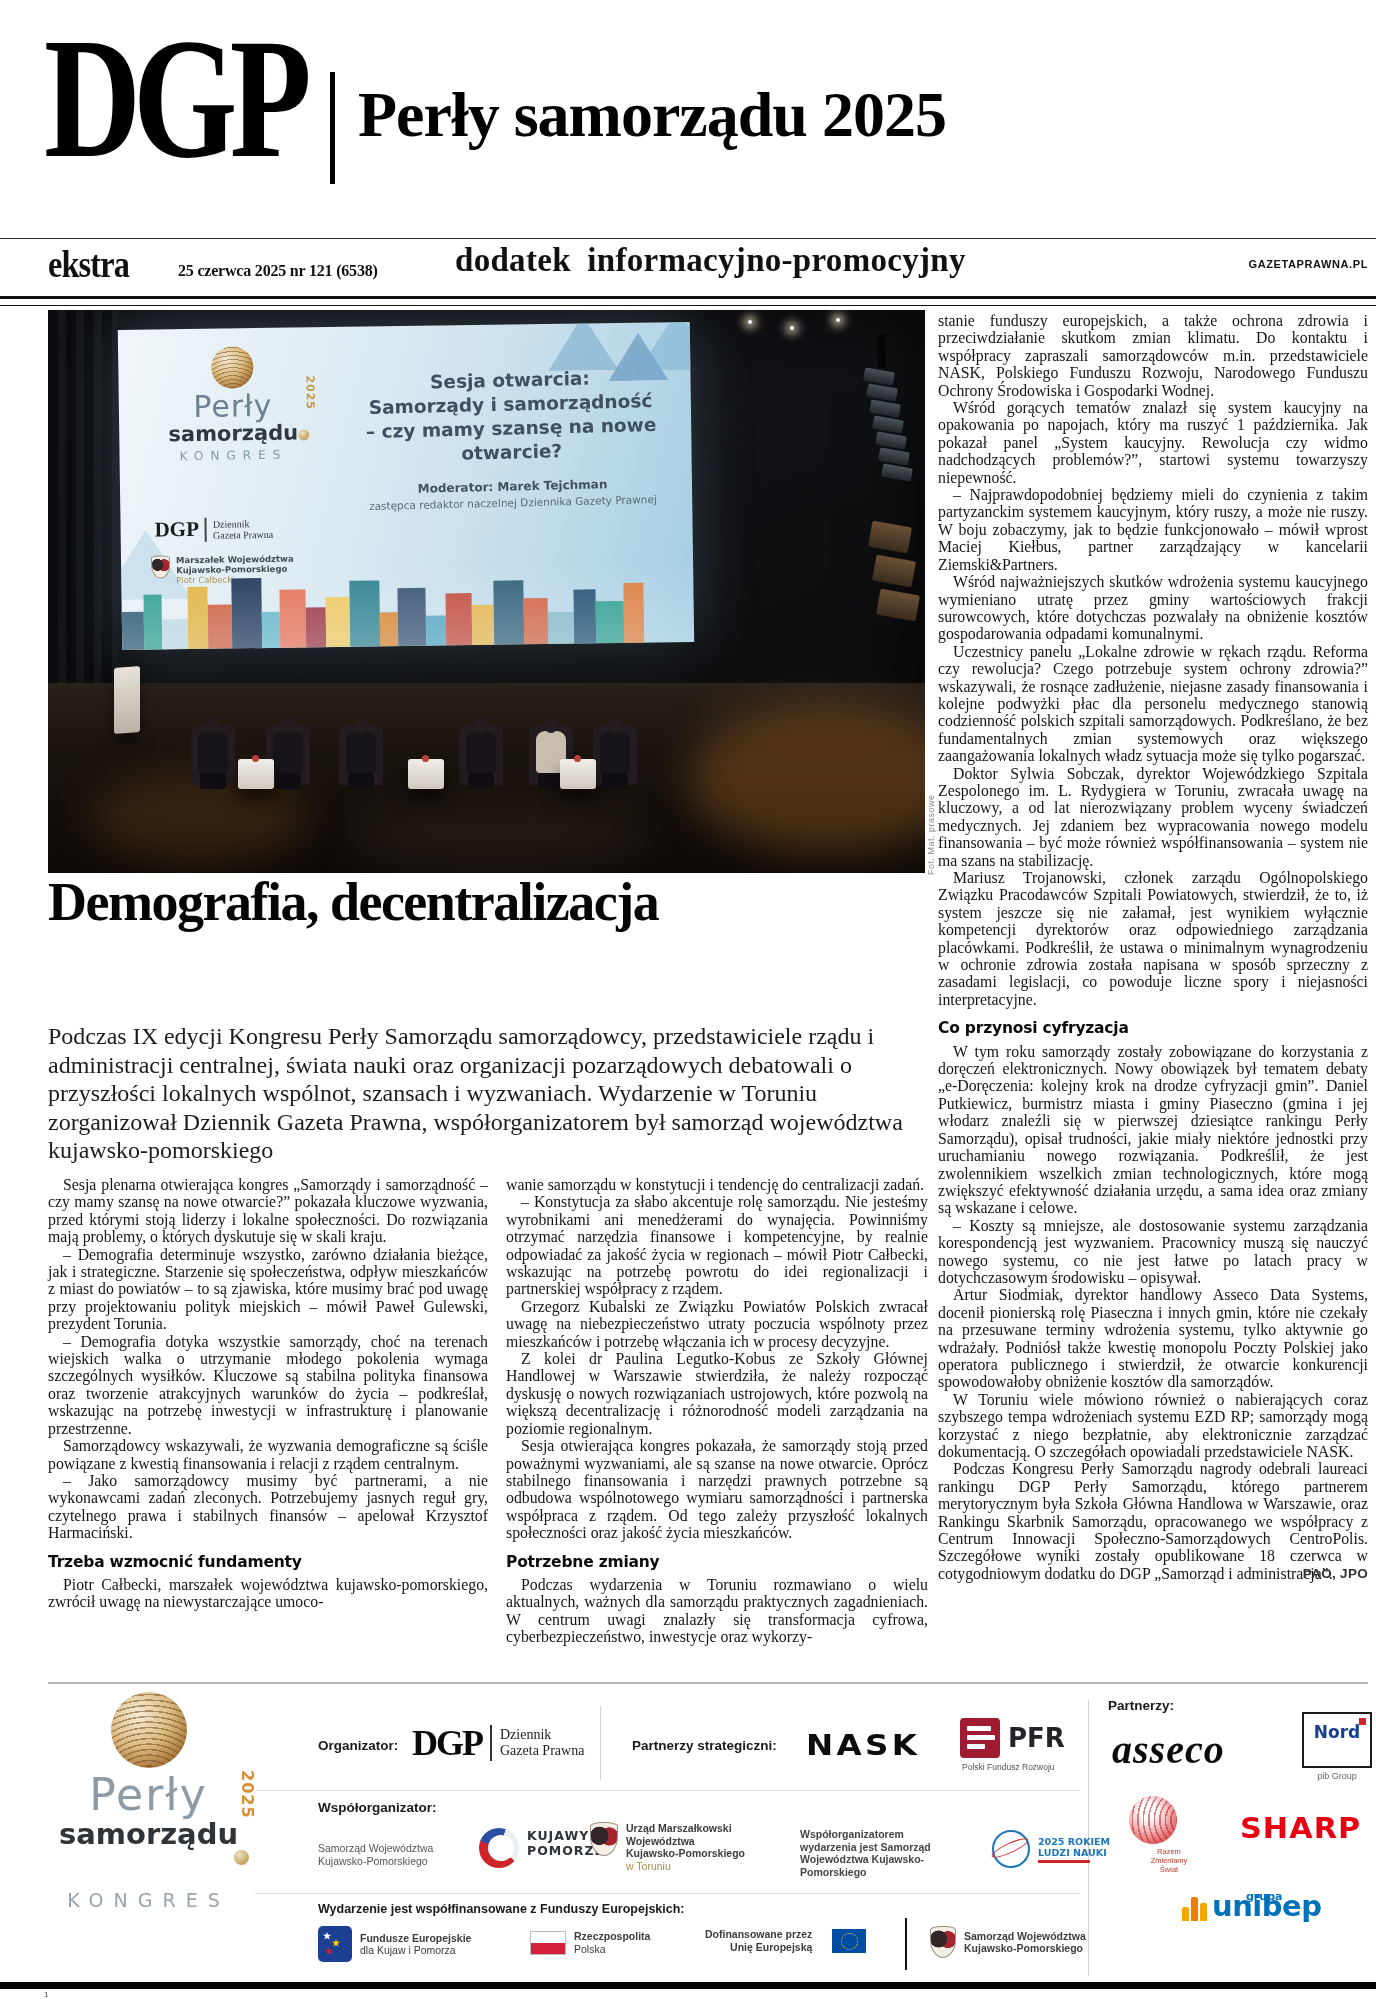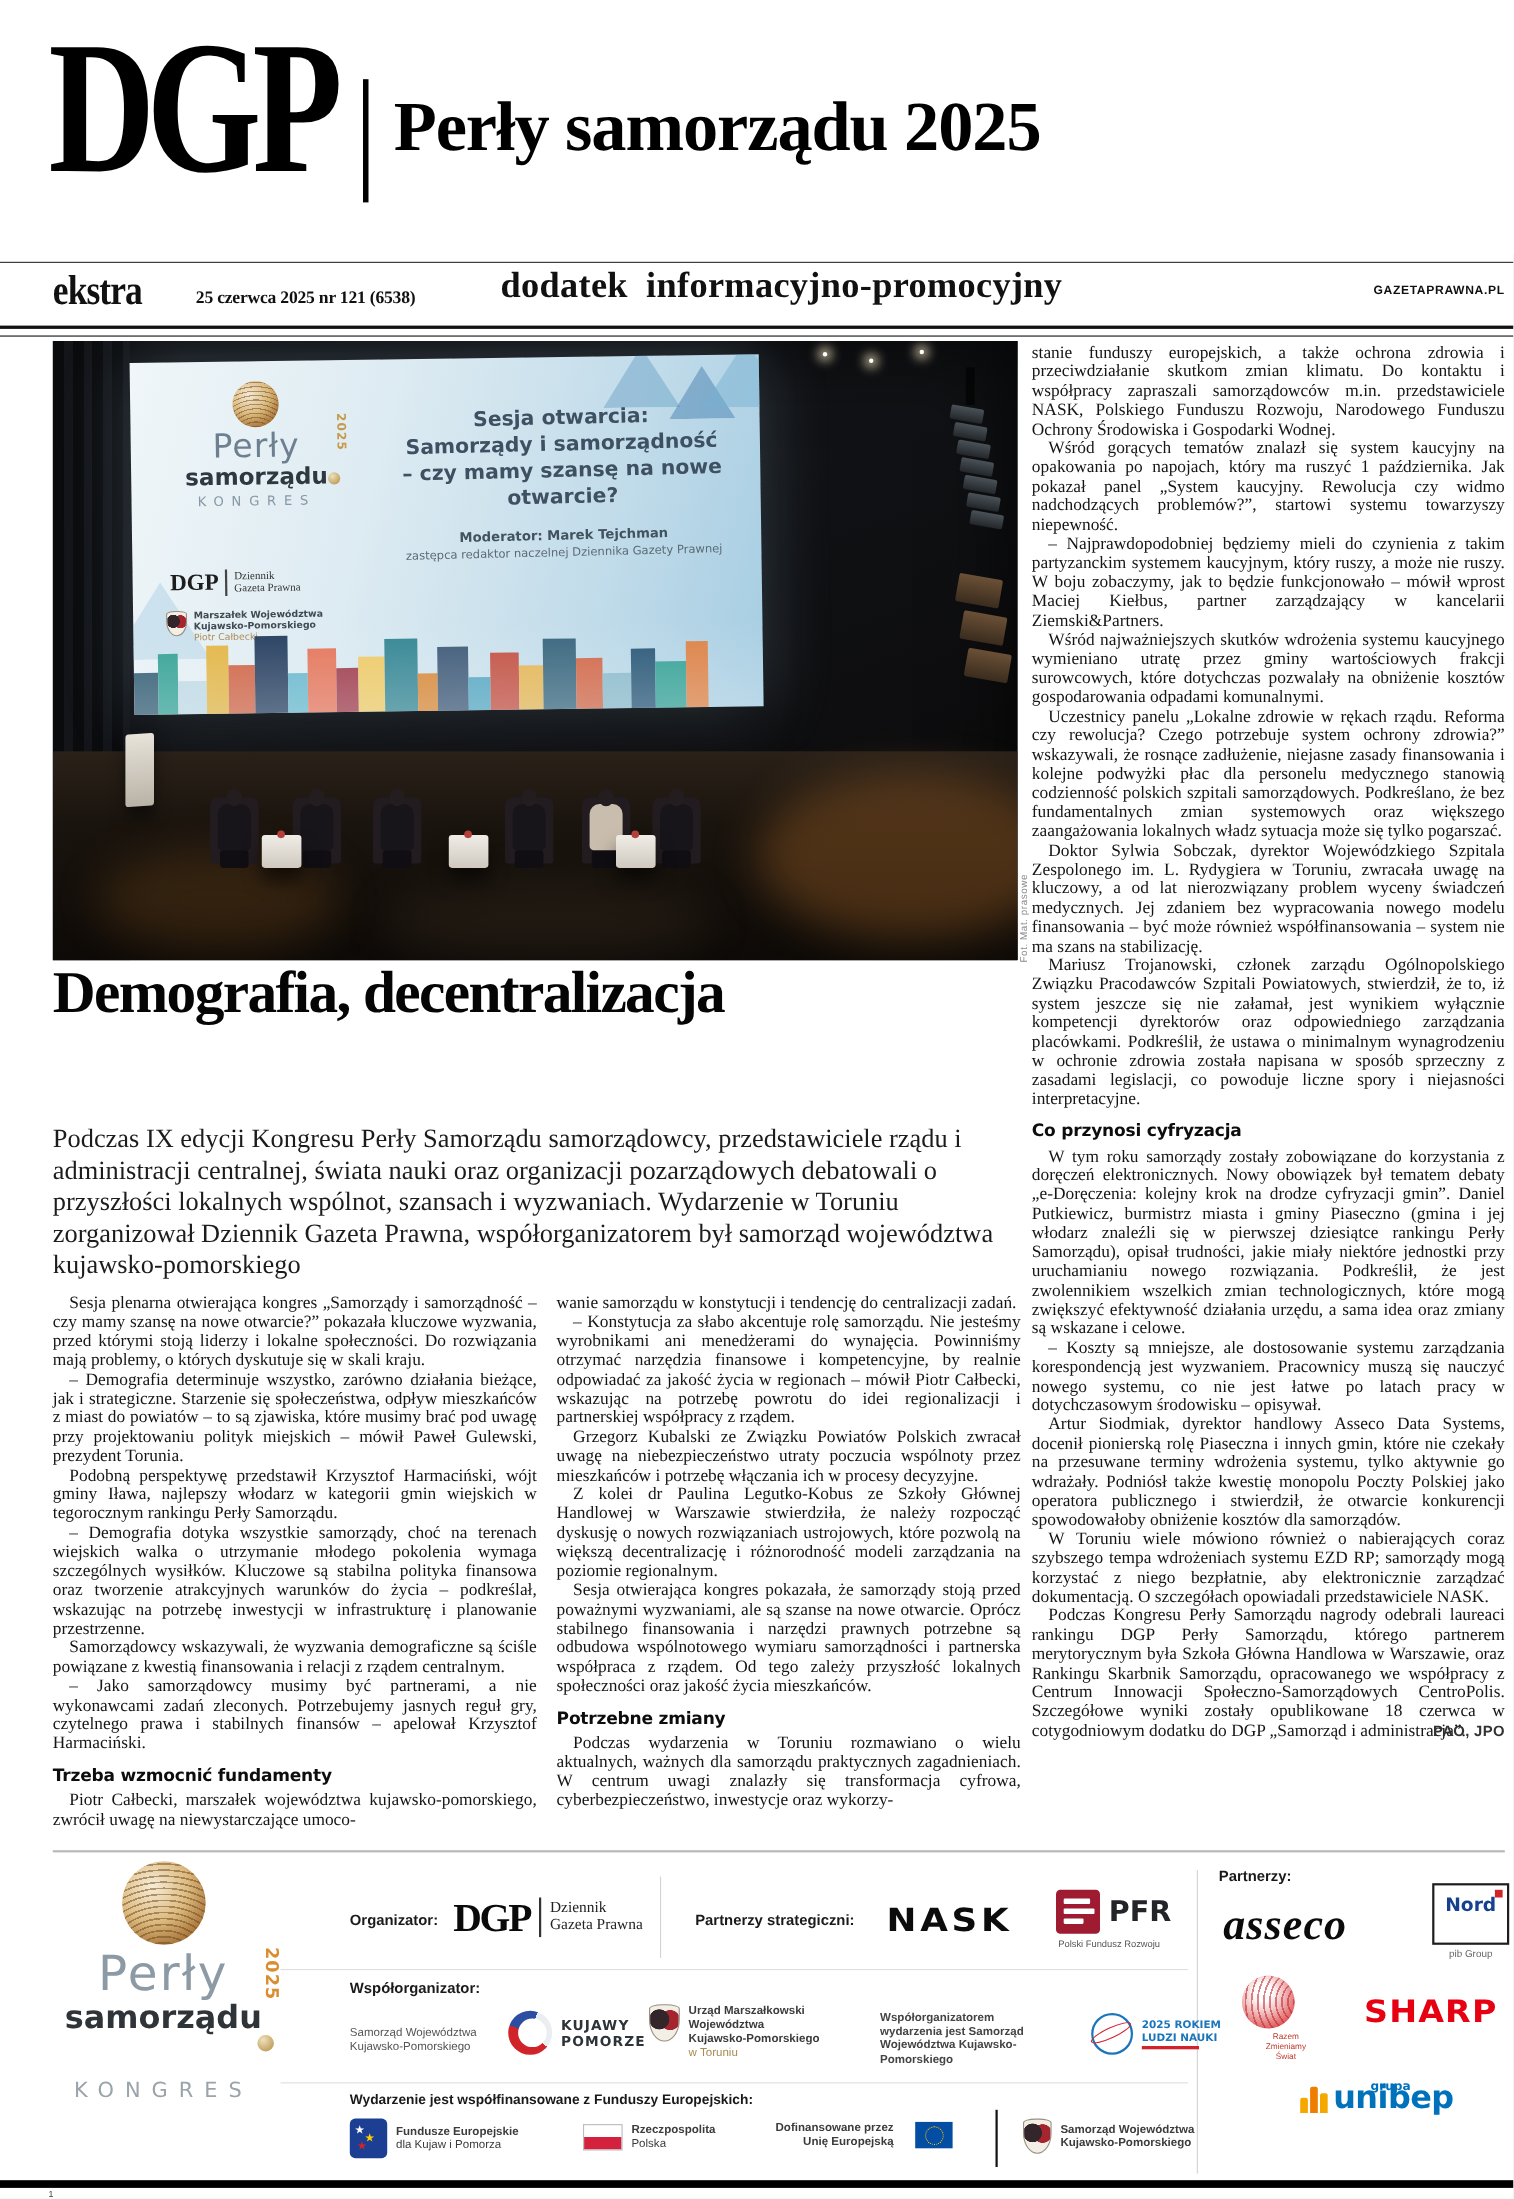--- a/index.html
+++ b/index.html
@@ -347,21 +347,20 @@
   </div>
 
   <div class="headline">
     <div>Demografia, decentralizacja</div>
   </div>
   <div class="lead">Podczas IX edycji Kongresu Perły Samorządu samorządowcy, przedstawiciele rządu i administracji centralnej, świata nauki oraz organizacji pozarządowych debatowali o przyszłości lokalnych wspólnot, szansach i wyzwaniach. Wydarzenie w Toruniu zorganizował Dziennik Gazeta Prawna, współorganizatorem był samorząd województwa kujawsko-pomorskiego</div>
 
   <div class="bodycol col1">
     <p>Sesja plenarna otwierająca kongres „Samorządy i samorządność – czy mamy szansę na nowe otwarcie?” pokazała kluczowe wyzwania, przed którymi stoją liderzy i lokalne społeczności. Do rozwiązania mają problemy, o których dyskutuje się w skali kraju.</p>
     <p>– Demografia determinuje wszystko, zarówno działania bieżące, jak i strategiczne. Starzenie się społeczeństwa, odpływ mieszkańców z miast do powiatów – to są zjawiska, które musimy brać pod uwagę przy projektowaniu polityk miejskich – mówił Paweł Gulewski, prezydent Torunia.</p>
-    <p>Podobną perspektywę przedstawił Krzysztof Harmaciński, wójt gminy Iława, najlepszy włodarz w kategorii gmin wiejskich w tegorocznym rankingu Perły Samorządu.</p>
     <p>– Demografia dotyka wszystkie samorządy, choć na terenach wiejskich walka o utrzymanie młodego pokolenia wymaga szczególnych wysiłków. Kluczowe są stabilna polityka finansowa oraz tworzenie atrakcyjnych warunków do życia – podkreślał, wskazując na potrzebę inwestycji w infrastrukturę i planowanie przestrzenne.</p>
     <p>Samorządowcy wskazywali, że wyzwania demograficzne są ściśle powiązane z kwestią finansowania i relacji z rządem centralnym.</p>
     <p>– Jako samorządowcy musimy być partnerami, a nie wykonawcami zadań zleconych. Potrzebujemy jasnych reguł gry, czytelnego prawa i stabilnych finansów – apelował Krzysztof Harmaciński.</p>
     <h3>Trzeba wzmocnić fundamenty</h3>
     <p>Piotr Całbecki, marszałek województwa kujawsko-pomorskiego, zwrócił uwagę na niewystarczające umoco-</p>
   </div>
   <div class="bodycol col2">
     <p class="noind">wanie samorządu w konstytucji i tendencję do centralizacji zadań.</p>
     <p>– Konstytucja za słabo akcentuje rolę samorządu. Nie jesteśmy wyrobnikami ani menedżerami do wynajęcia. Powinniśmy otrzymać narzędzia finansowe i kompetencyjne, by realnie odpowiadać za jakość życia w regionach – mówił Piotr Całbecki, wskazując na potrzebę powrotu do idei regionalizacji i partnerskiej współpracy z rządem.</p>
     <p>Grzegorz Kubalski ze Związku Powiatów Polskich zwracał uwagę na niebezpieczeństwo utraty poczucia wspólnoty przez mieszkańców i potrzebę włączania ich w procesy decyzyjne.</p>
@@ -428,21 +427,21 @@
       <span class="uni-txt">unibep</span>
     </span>
   </div>
 
   <div class="hline" style="left:255px;top:1790px;width:825px"></div>
   <div class="abs f-label" style="left:318px;top:1800px">Współorganizator:</div>
   <div class="abs f-small" style="left:318px;top:1842px">
     <span>Samorząd Województwa</span><br>
     <span>Kujawsko-Pomorskiego</span>
   </div>
-  <div class="abs" style="left:462px;top:1828px;display:flex;gap:8px;align-items:center">
+  <div class="abs" style="left:479px;top:1828px;display:flex;gap:8px;align-items:flex-start">
     <span class="kuj-circ">
         <i></i>
       </span>
     <span class="kuj-txt"><span>KUJAWY</span><br>
     <span>POMORZE</span></span>
   </div>
   <div class="abs" style="left:590px;top:1822px;display:flex;gap:8px;align-items:flex-start">
     <span class="herb" style="width:26px;height:32px"></span>
     <span class="urz-txt">
       <span>Urząd Marszałkowski</span><br>

